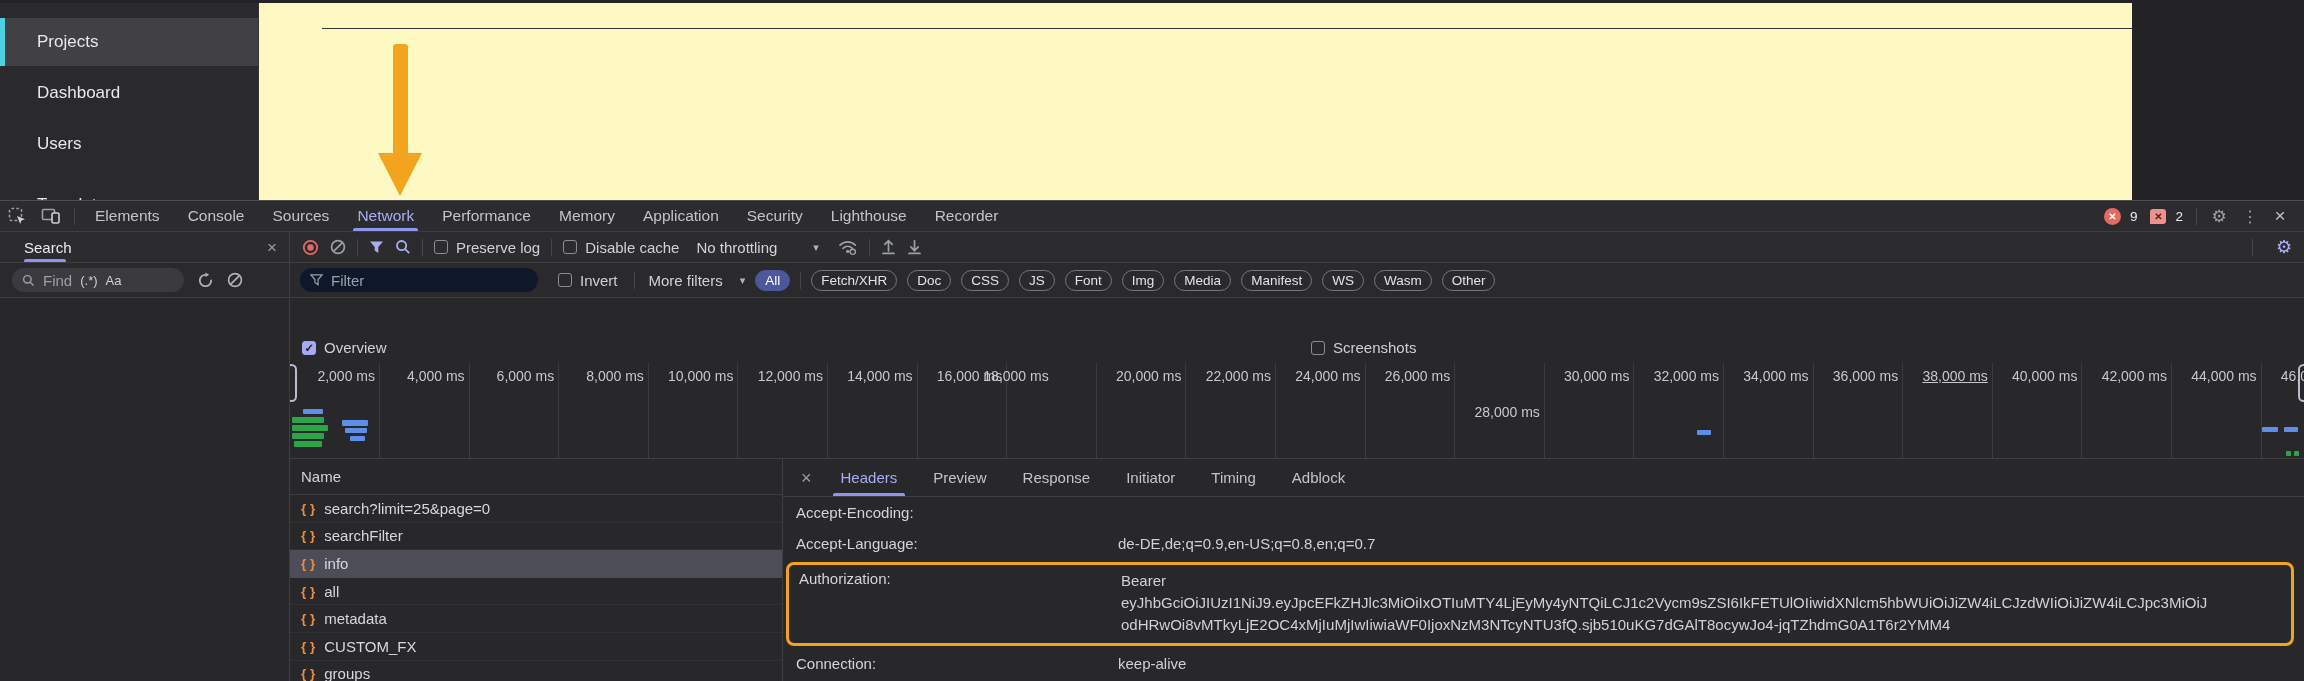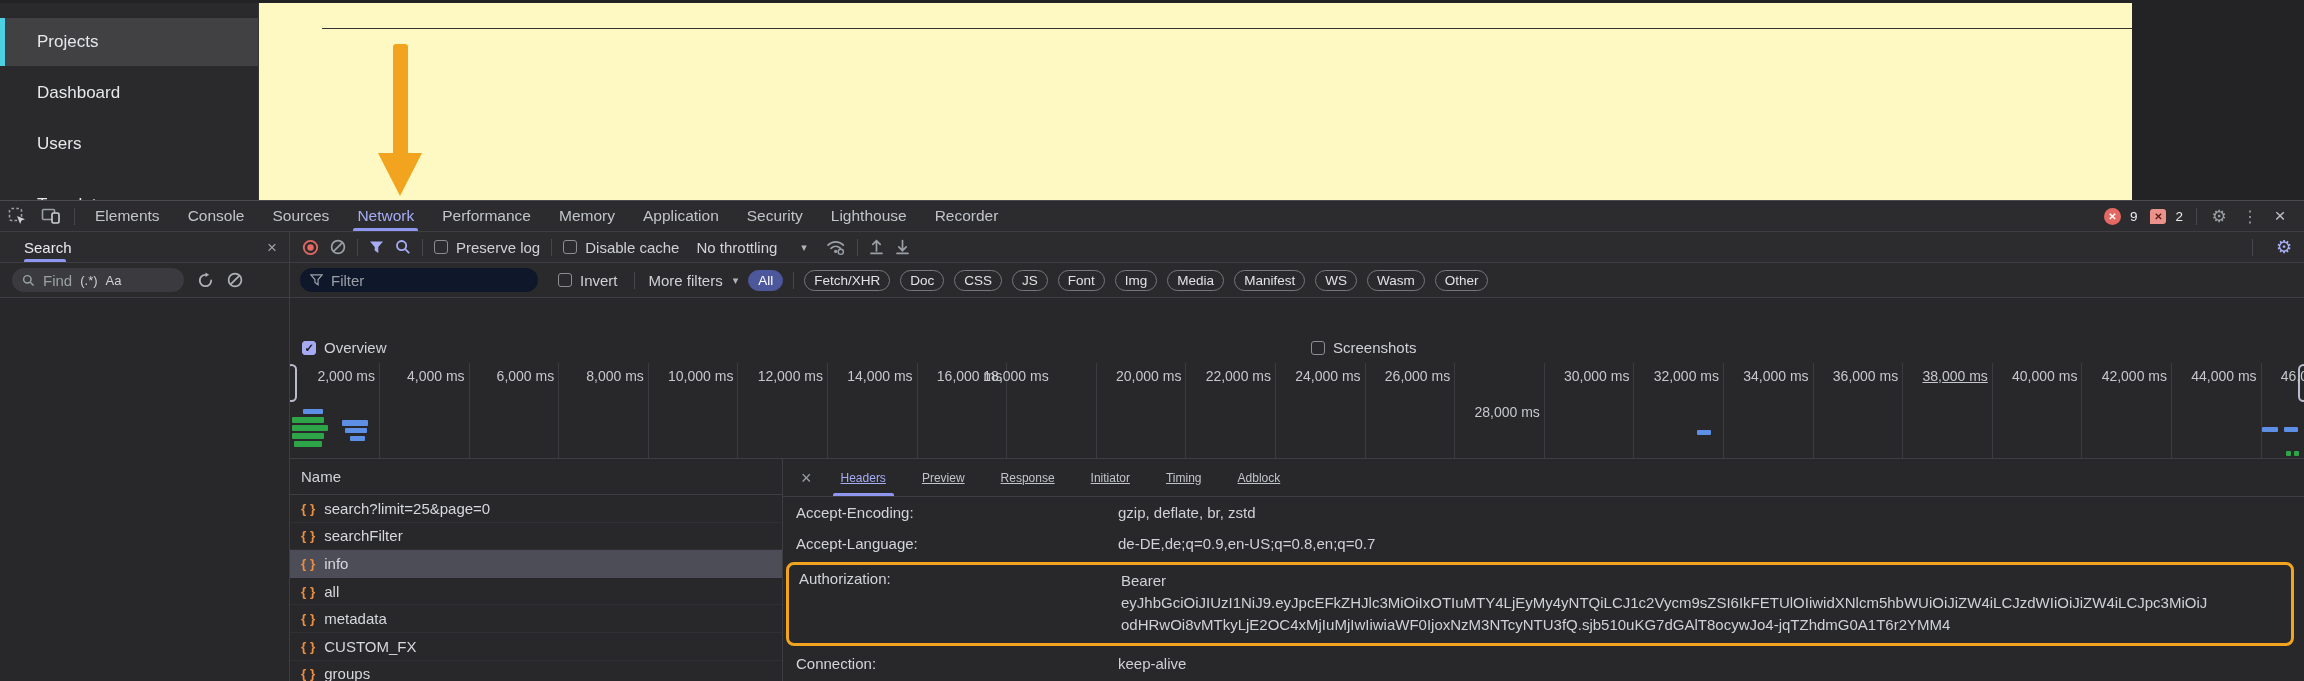--- a/index.html
+++ b/index.html
@@ -41,39 +41,39 @@
   .sp-tab{position:relative;height:100%;display:flex;align-items:center;font-size:15px;color:#e8eaed;}
   .sp-tab::after{content:"";position:absolute;left:0;right:6px;bottom:0;height:3px;background:#8e96f0;border-radius:2px 2px 0 0;}
   .x-btn{margin-left:auto;color:#9aa0a6;font-size:17px;cursor:pointer;line-height:1;}
   .net-toolbar{flex:1;background:#2c2c2f;border-bottom:1px solid #3e3e42;box-sizing:border-box;
     display:flex;align-items:center;padding-left:12px;gap:11px;}
   .cb-group{display:flex;align-items:center;gap:8px;flex:none;cursor:pointer;}
   .cb{width:14px;height:14px;border:1.5px solid #8b8d91;border-radius:3px;box-sizing:border-box;flex:none;background:transparent;}
   .cb.checked{background:#a5aaf3;border-color:#a5aaf3;position:relative;}
   .cb.checked::after{content:"\2713";position:absolute;left:1.5px;top:-1px;font-size:11.5px;font-weight:700;color:#1c1c1f;}
   .cb-label{font-size:15px;color:#cfd1d5;}
-  .throttle{display:flex;align-items:center;gap:24px;margin-left:6px;flex:none;cursor:pointer;}
+  .throttle{display:flex;align-items:center;gap:36px;margin-left:6px;flex:none;cursor:pointer;}
   .throttle-label{font-size:15px;color:#d2d4d8;}
   .caret{font-size:11px;color:#b0b3b8;}
   
   .row3{position:absolute;left:0;top:62px;right:0;height:35px;display:flex;}
   .find-row{width:290px;flex:none;background:#2a2a2d;border-right:1px solid #3e3e42;border-bottom:1px solid #3e3e42;
     box-sizing:border-box;display:flex;align-items:center;padding-left:12px;gap:13px;}
   .find-pill{display:flex;align-items:center;gap:8px;width:172px;height:24px;border-radius:13px;background:#3a3a3f;
     padding:0 10px;box-sizing:border-box;cursor:text;}
   .find-text{font-size:15px;color:#9aa0a6;}
   .pill-btn{font-size:13px;color:#cfd1d5;cursor:pointer;}
   .find-pill .pill-btn:first-of-type{margin-left:auto;}
   .filter-row{flex:1;background:#2a2a2d;border-bottom:1px solid #3e3e42;box-sizing:border-box;
     display:flex;align-items:center;padding-left:10px;overflow:hidden;}
   .filter-pill{display:flex;align-items:center;gap:8px;width:238px;height:24px;border-radius:13px;background:#0f172a;
     padding:0 10px;box-sizing:border-box;flex:none;cursor:text;}
   .invert{margin-left:20px;}
   .filter-row .sep{margin:0 14px 0 16px;}
-  .more-filters{display:flex;align-items:center;gap:10px;flex:none;cursor:pointer;}
+  .more-filters{display:flex;align-items:center;gap:17px;flex:none;cursor:pointer;}
   .pills{display:flex;align-items:center;flex:none;}
   .pill{height:21px;border:1px solid #75777c;border-radius:11px;display:flex;align-items:center;padding:0 9px;
     margin-left:10px;font-size:13.5px;color:#e0e2e5;flex:none;cursor:pointer;box-sizing:border-box;}
   .pill.active{background:#4d579c;border-color:#4d579c;color:#fff;}
   .pill-sep{width:1px;height:17px;background:#47474b;margin-left:10px;flex:none;}
   
   .opt-row{position:absolute;left:290px;right:0;height:33px;display:flex;align-items:center;padding-left:12px;
     box-sizing:border-box;background:#28282b;}
   .opt-far{position:absolute;left:1021px;display:flex;align-items:center;gap:8px;}
   
@@ -87,21 +87,21 @@
   .name-col{position:absolute;left:290px;top:258px;width:492px;bottom:0;background:#28282b;overflow:hidden;}
   .name-header{height:36px;border-bottom:1px solid #3e3e42;display:flex;align-items:center;padding-left:11px;
     font-size:15px;color:#d2d4d8;box-sizing:border-box;}
   .req-row{height:27.6px;display:flex;align-items:center;padding-left:11px;border-bottom:1px solid #303034;
     font-size:15px;color:#d6d8db;box-sizing:border-box;cursor:pointer;}
   .req-row.selected{background:#4d4d57;border-bottom-color:#4d4d57;}
   .braces{color:#ee8f3f;font-size:13.5px;font-weight:700;margin-right:9px;letter-spacing:0px;}
   
   .details{position:absolute;left:782px;top:258px;right:0;bottom:0;background:#28282b;border-left:1px solid #3e3e42;box-sizing:border-box;}
   .det-tabs{height:38px;border-bottom:1px solid #3e3e42;display:flex;align-items:center;padding-left:18px;gap:13px;box-sizing:border-box;}
-  .det-tab{height:100%;display:flex;align-items:center;padding:0 10px;font-size:12px;color:#c1c4c8;position:relative;cursor:pointer;text-decoration:underline;}
+  .det-tab{height:100%;display:flex;align-items:center;padding:0 10px;font-size:15px;color:#c1c4c8;position:relative;cursor:pointer;}
   .det-tab.active{color:#a7adf5;}
   .det-tab.active::after{content:"";position:absolute;left:2px;right:2px;bottom:0;height:3px;background:#8e96f0;border-radius:2px 2px 0 0;}
   .det-body{position:relative;font-size:15px;}
   .hdr-row{display:grid;grid-template-columns:322px 1fr;padding:7px 0 7px 13px;}
   .hdr-name{color:#d2d4d8;}
   .hdr-value{color:#cfd1d5;}
   .hdr-row.hl{border:3px solid var(--orange);border-radius:8px;margin:3px 10px 2px 3px;padding:5px 0 7px 10px;}
   .hdr-row.hl .hdr-value div{line-height:22px;white-space:nowrap;overflow:hidden;}
   
   .search-body{position:absolute;left:0;top:97px;width:290px;bottom:0;background:#28282b;
@@ -412,21 +412,20 @@
             <div class="det-tab">Preview</div>
             <div class="det-tab">Response</div>
             <div class="det-tab">Initiator</div>
             <div class="det-tab">Timing</div>
             <div class="det-tab">Adblock</div>
           </span>
       </div>
       <div class="det-body">
           <div class="hdr-row">
             <div class="hdr-name">Accept-Encoding:</div>
-            <div class="hdr-value">gzip, deflate, br, zstd</div>
           </div>
           <div class="hdr-row">
             <div class="hdr-name">Accept-Language:</div>
             <div class="hdr-value">de-DE,de;q=0.9,en-US;q=0.8,en;q=0.7</div>
           </div>
           <div class="hdr-row hl">
             <div class="hdr-name">Authorization:</div>
             <div class="hdr-value">
               <div>Bearer</div>
               <div>eyJhbGciOiJIUzI1NiJ9.eyJpcEFkZHJlc3MiOiIxOTIuMTY4LjEyMy4yNTQiLCJ1c2Vycm9sZSI6IkFETUlOIiwidXNlcm5hbWUiOiJiZW4iLCJzdWIiOiJiZW4iLCJpc3MiOiJ</div>

